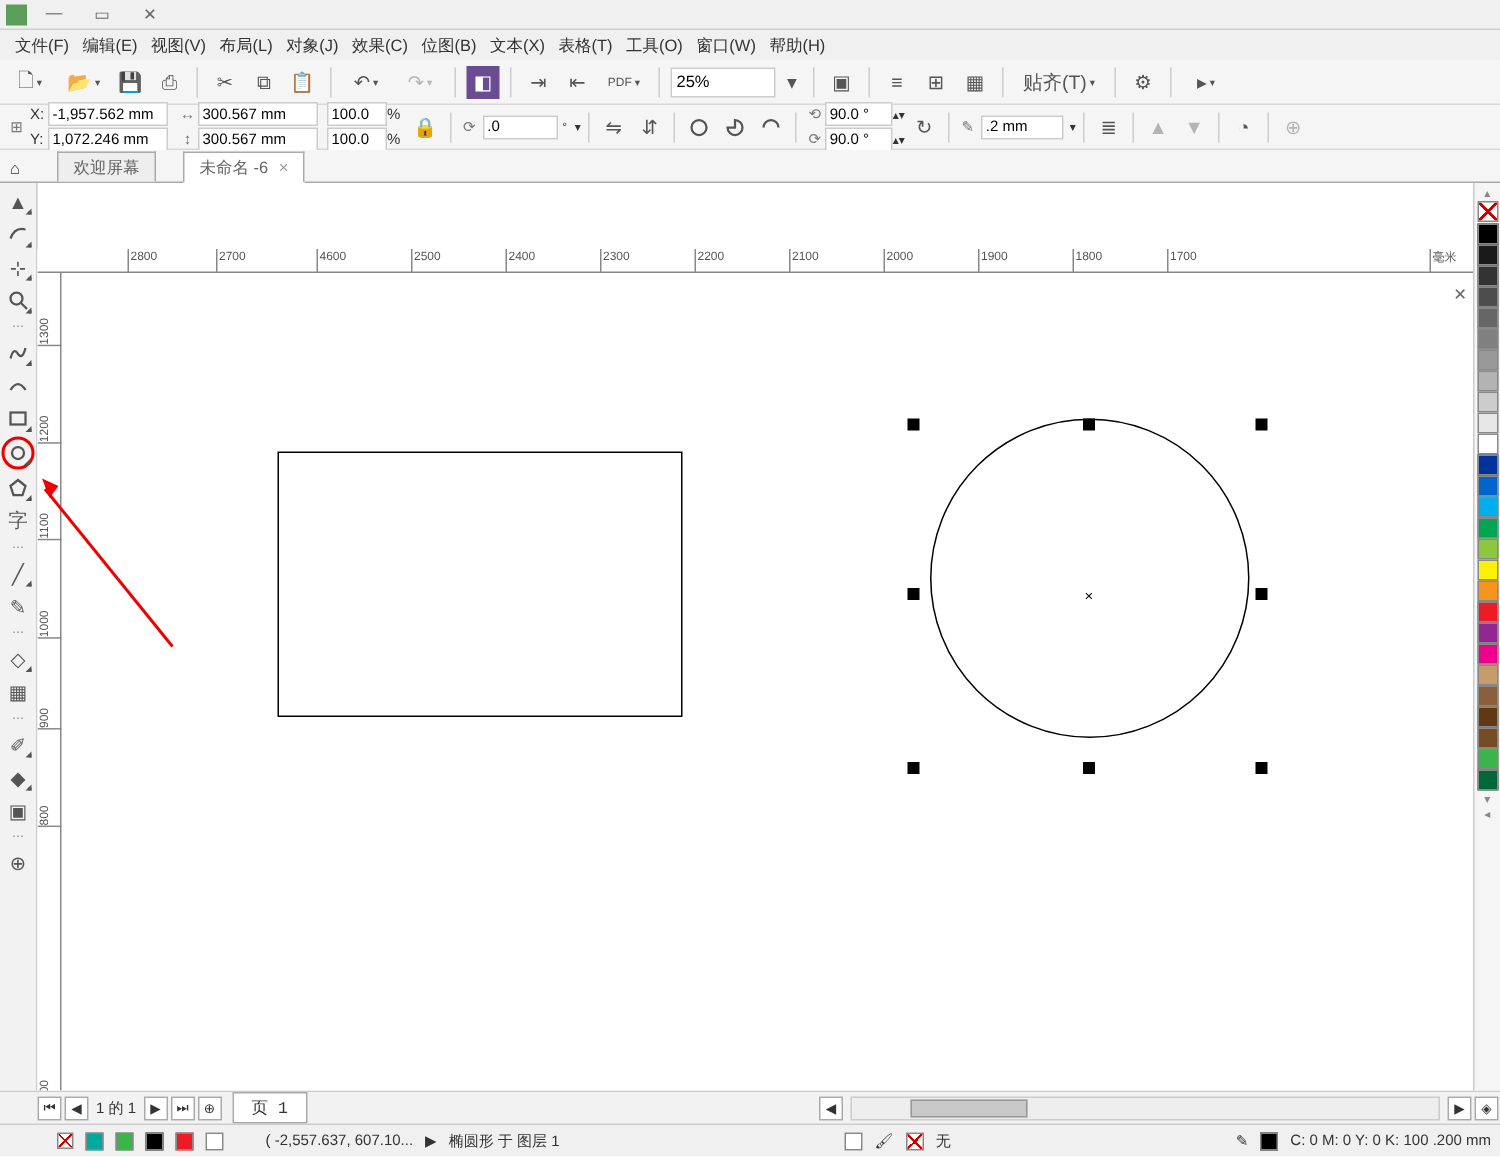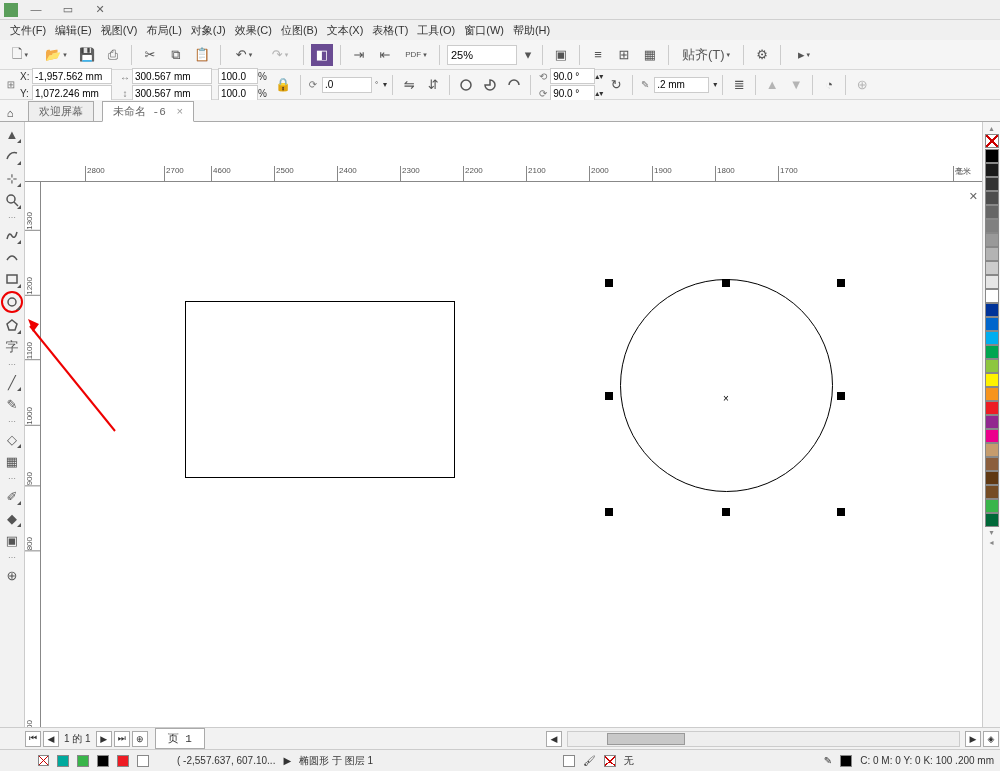--- a/index.html
+++ b/index.html
@@ -15,21 +15,21 @@
 .btn { width:22px; height:22px; border:1px solid transparent; display:flex; align-items:center; justify-content:center; cursor:pointer; color:#555; font-size:13px; }
 .btn.drop { width:32px; position:relative; }
 .btn.drop::after { content:"▾"; font-size:7px; margin-left:2px; }
 .sep { width:1px; height:20px; background:#ccc; margin:0 3px; }
 .zoom-input { width:70px; height:20px; border:1px solid #ccc; font-size:11px; padding:0 3px; }
 .proprow { height:30px; background:#f5f5f5; border-bottom:1px solid #d8d8d8; display:flex; align-items:center; padding:0 4px; gap:2px; font-size:10px; }
 .smallicon { width:14px; height:14px; display:flex; align-items:center; justify-content:center; color:#777; }
 .prop-input { width:80px; height:16px; border:1px solid #ccc; font-size:10px; padding:0 2px; }
 .prop-col { display:flex; flex-direction:column; gap:1px; }
 .tabbar { height:22px; background:#f5f5f5; display:flex; align-items:flex-end; border-bottom:1px solid #aaa; position:relative; }
-.tab { padding:2px 10px; border:1px solid #aaa; border-bottom:none; background:#eee; margin-left:8px; cursor:pointer; font-size:11px; color:#666;font-family:Liberation Mono, monospace; }
+.tab { padding:2px 10px; border:1px solid #aaa; border-bottom:none; background:#eee; margin-left:18px; cursor:pointer; font-size:11px; color:#666; }
 .tab.active { background:#fff; border-bottom:1px solid #fff; position:relative; top:1px; }
 .homeicon { width:20px; text-align:center; padding:2px 4px; }
 .main { display:flex; height:calc(771px - 20px - 20px - 30px - 30px - 22px - 22px - 22px); }
 .lefttools { width:25px; background:#f2f2f2; border-right:1px solid #ccc; display:flex; flex-direction:column; align-items:center; padding-top:2px; gap:2px; position:relative; }
 .tool { width:20px; height:20px; display:flex; align-items:center; justify-content:center; cursor:pointer; font-size:13px; color:#555; position:relative; }
 .tool.corner::after { content:""; position:absolute; right:1px; bottom:1px; border:2px solid transparent; border-right-color:#555; border-bottom-color:#555; }
 .tool.ellipse-hl { border:2px solid #e00; border-radius:50%; width:22px; height:22px; }
 .can { width:22px; font-size:8px; color:#888; text-align:center; padding:1px 0; }
 .canvas { flex:1; position:relative; overflow:hidden; background:#fff;margin-top:44px; }
 .vruler { position:absolute; left:0; top:16px; bottom:0; width:16px; background:#fff; border-right:1px solid #888; }
@@ -264,21 +264,21 @@
     <div class="tool corner">✐</div>
     <div class="tool corner">◆</div>
     <div class="tool">▣</div>
     <div class="can">⋯</div>
     <div class="tool">⊕</div>
   </div>
 
   <div class="canvas">
     <div class="hruler" id="hruler">
         <div class="tick" style="left: 60px;">2800</div>
-        <div class="tick" style="left: 139px;">2700</div>
+        <div class="tick" style="left: 119px;">2700</div>
         <div class="tick" style="left: 186px;">4600</div>
         <div class="tick" style="left: 249px;">2500</div>
         <div class="tick" style="left: 312px;">2400</div>
         <div class="tick" style="left: 375px;">2300</div>
         <div class="tick" style="left: 438px;">2200</div>
         <div class="tick" style="left: 501px;">2100</div>
         <div class="tick" style="left: 564px;">2000</div>
         <div class="tick" style="left: 627px;">1900</div>
         <div class="tick" style="left: 690px;">1800</div>
         <div class="tick" style="left: 753px;">1700</div>

